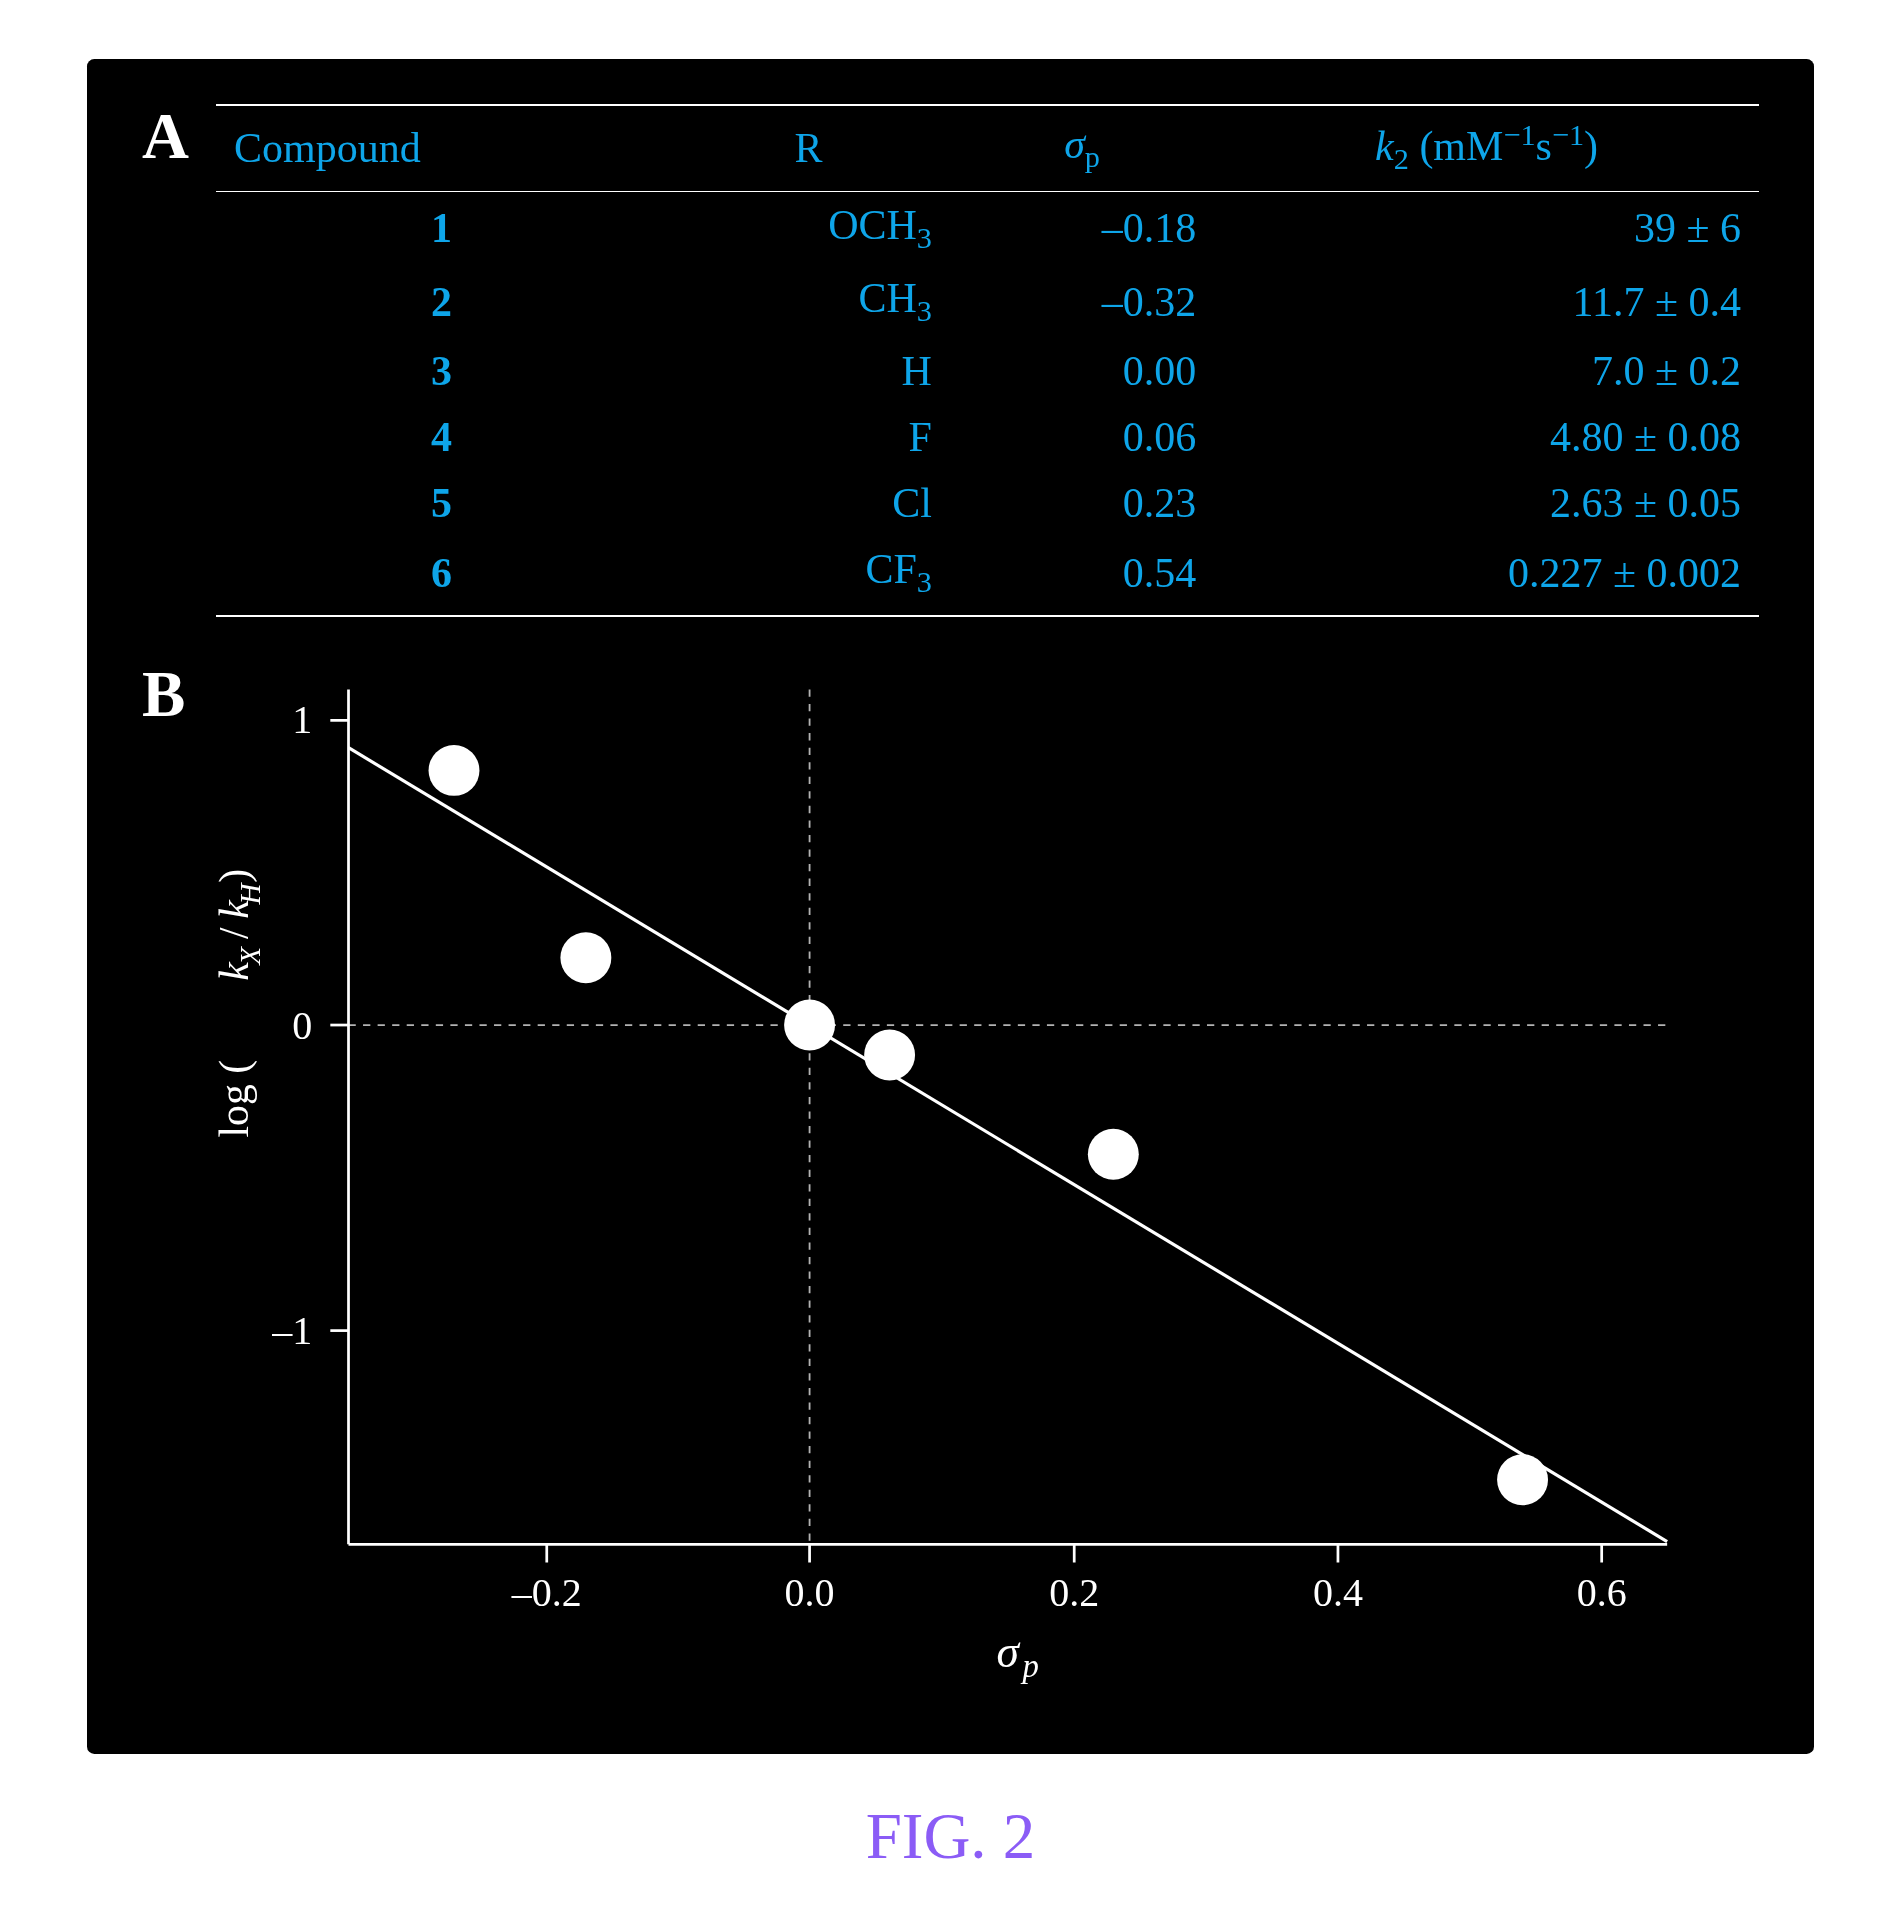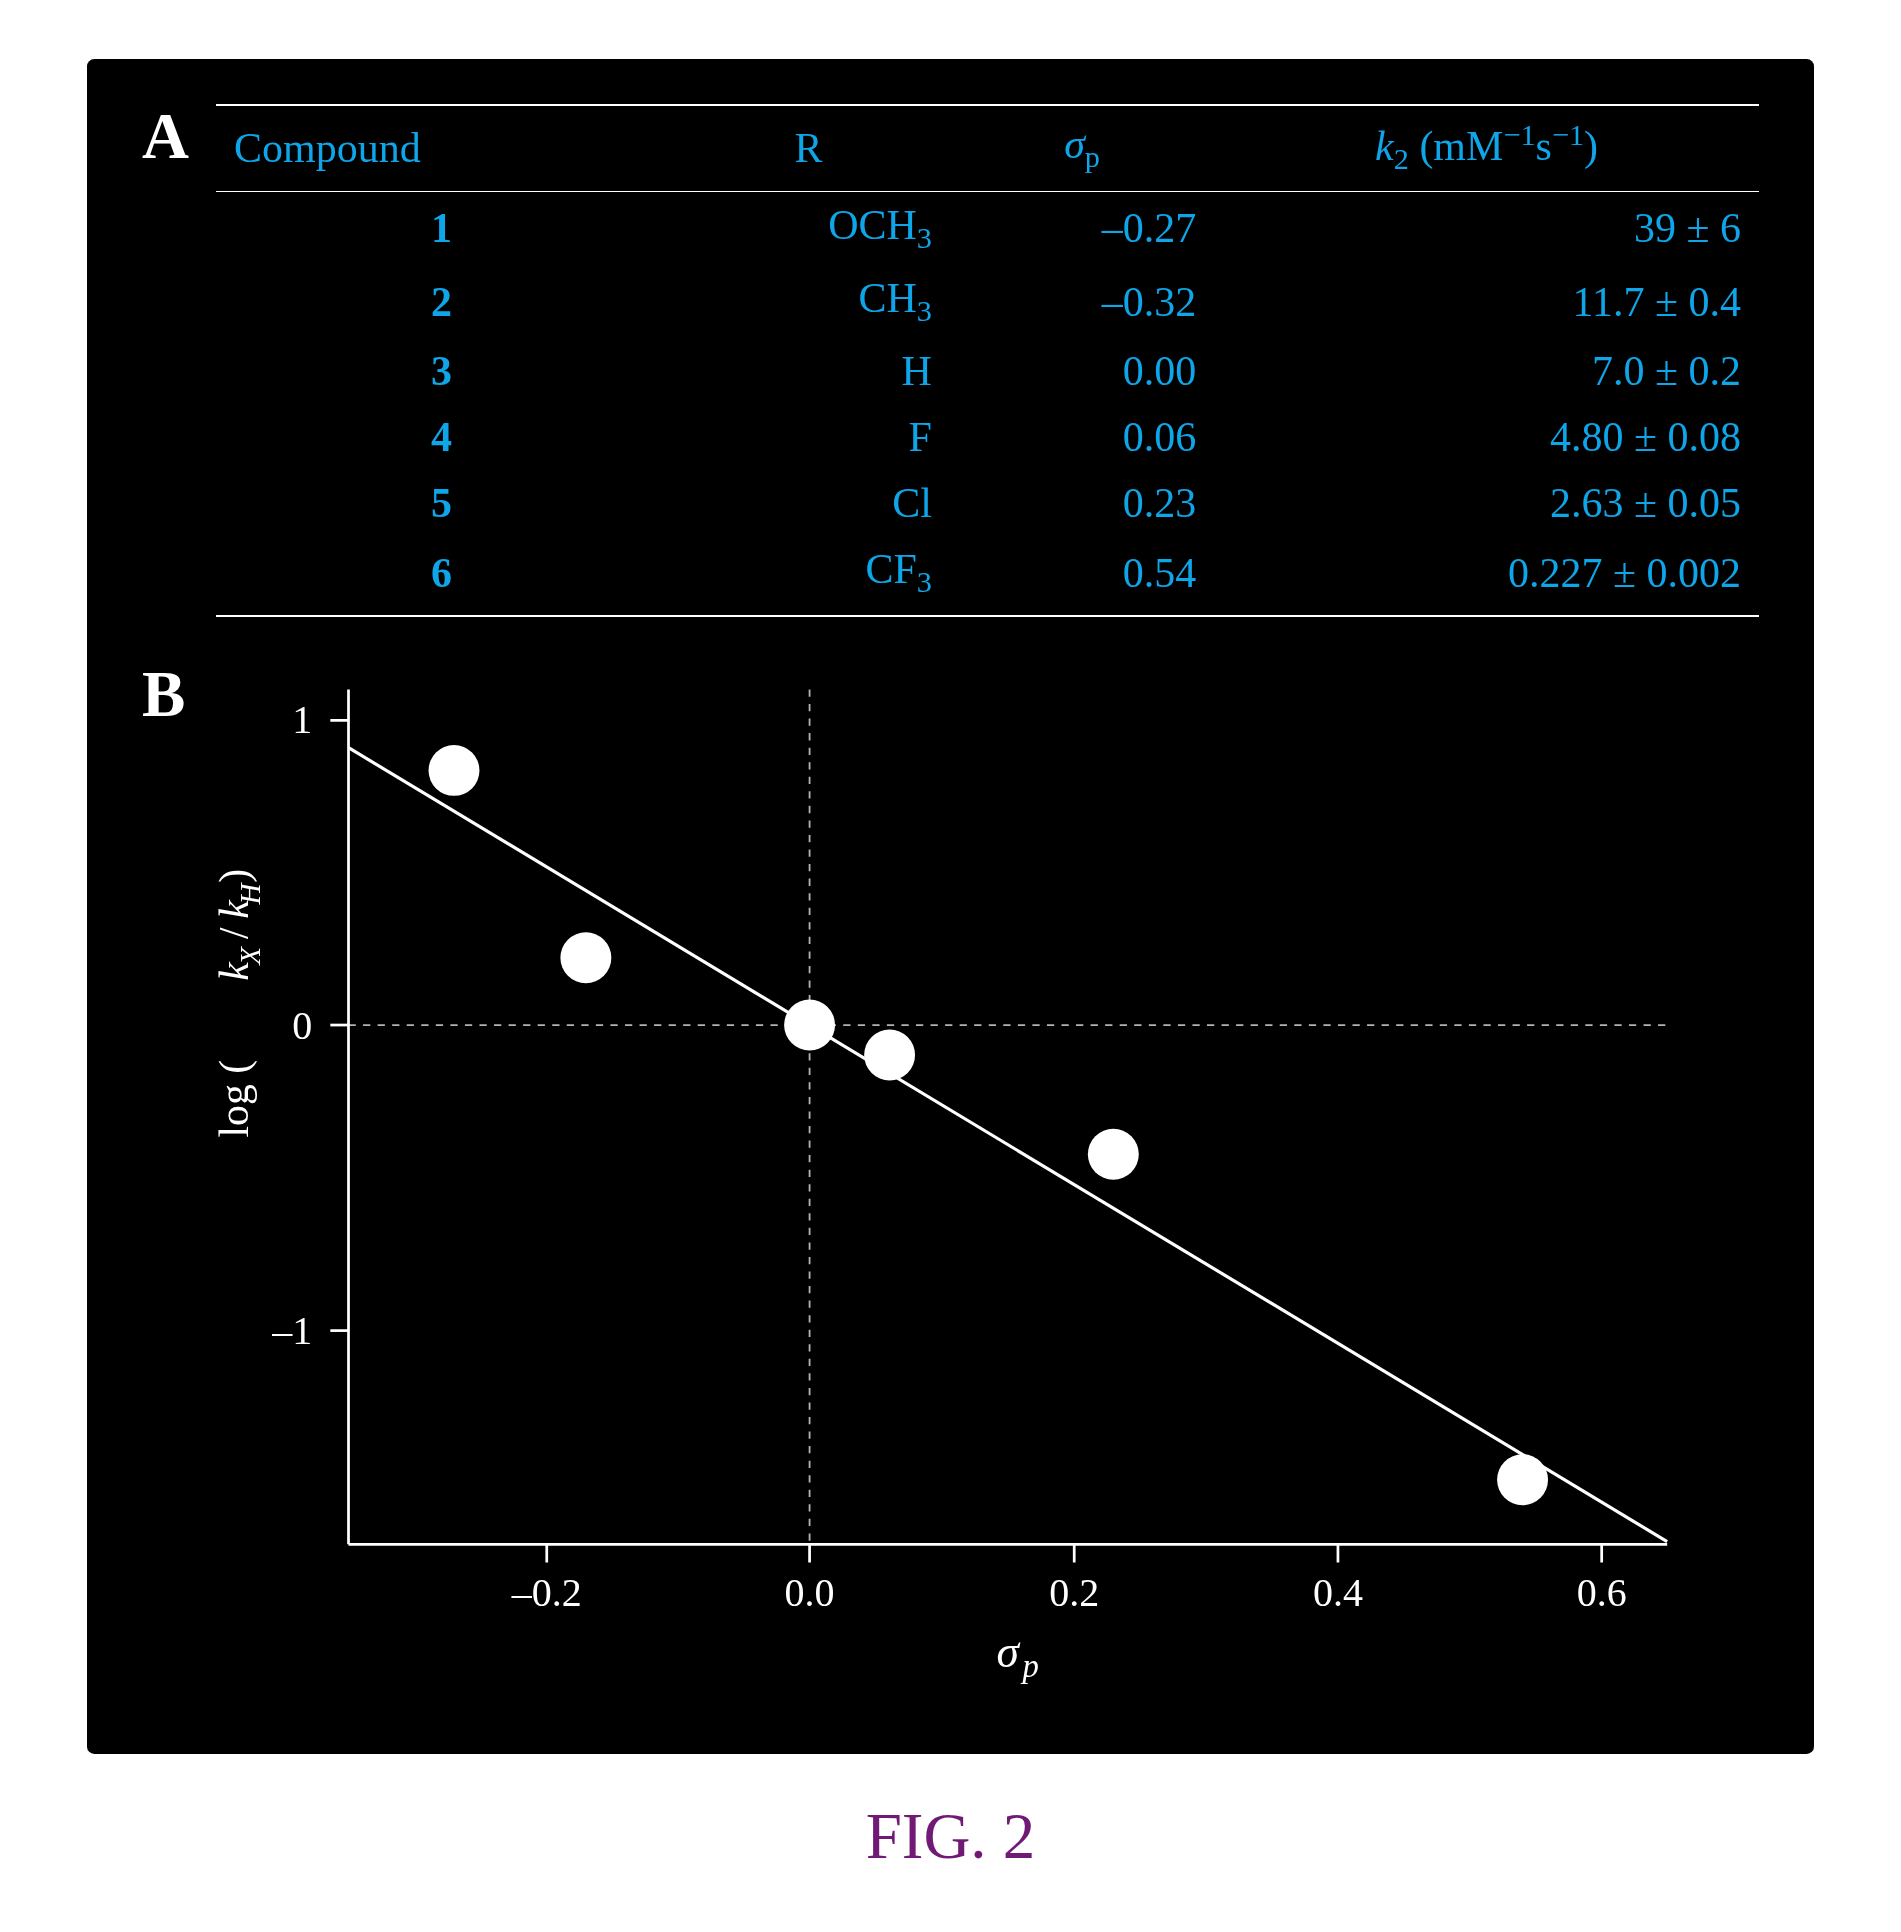--- a/index.html
+++ b/index.html
@@ -73,21 +73,21 @@
       width: 100%;
     }
     .chart-svg {
       display: block;
     }
     
     .fig-caption {
       margin-top: 45px;
       font-size: 65px;
       font-family: 'Times New Roman', Times, serif;
-      color: #701a75;
+      color: #8b5cf6;
       text-align: center;
     }
   </style>
 </head>
 <body>
 
 <div class="figure-container">
   <div class="black-panel">
 
     <div class="panel-a">
@@ -99,21 +99,21 @@
               <th>Compound</th>
               <th>R</th>
               <th><span class="italic">σ</span><span class="sub">p</span></th>
               <th><span class="italic">k</span><span class="sub">2</span> (mM<span class="sup">−1</span>s<span class="sup">−1</span>)</th>
             </tr>
           </thead>
           <tbody>
             <tr>
               <td>1</td>
               <td>OCH<span class="sub">3</span></td>
-              <td>–0.27</td>
+              <td>–0.18</td>
               <td>39 ± 6</td>
             </tr>
             <tr>
               <td>2</td>
               <td>CH<span class="sub">3</span></td>
               <td>–0.32</td>
               <td>11.7 ± 0.4</td>
             </tr>
             <tr>
               <td>3</td>

